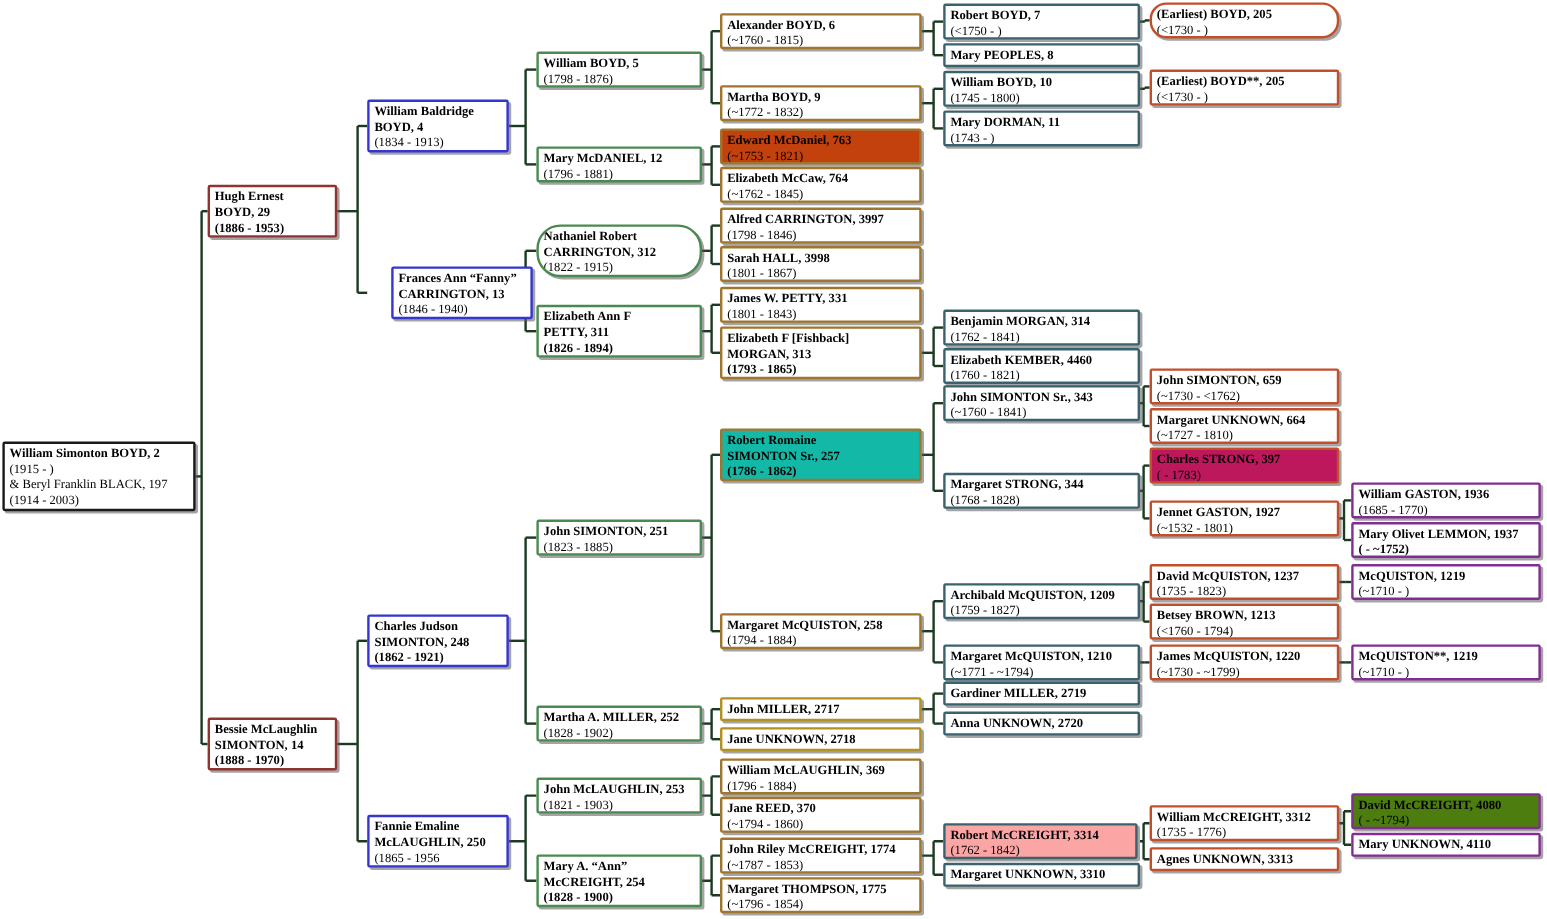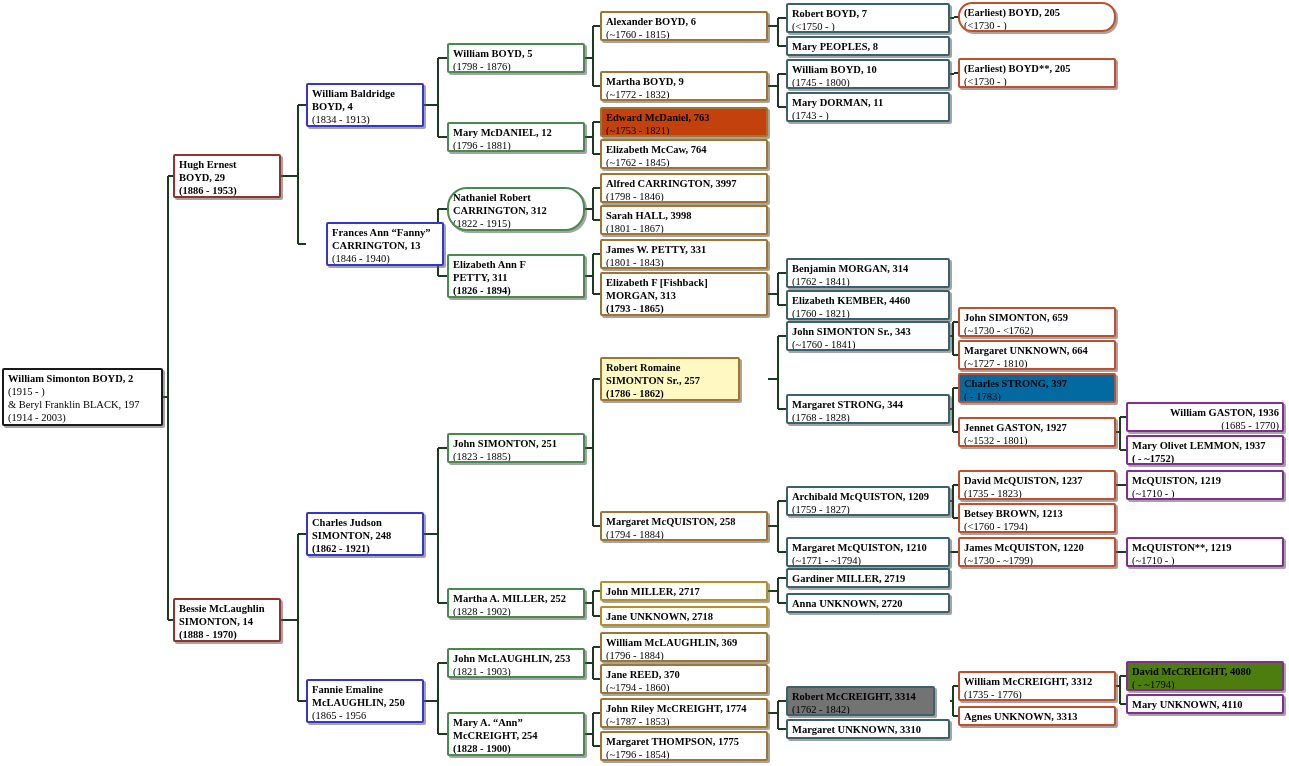--- a/index.html
+++ b/index.html
@@ -246,21 +246,21 @@
       </div>
       <div class="pbox" style="left: 600px; top: 239px; width: 168px; height: 30px; border-color: rgb(160, 118, 46); background: rgb(255, 255, 255); color: rgb(0, 0, 0);">
         <span class="pline bold">James W. PETTY, 331</span>
         <span class="pline">(1801 - 1843)</span>
       </div>
       <div class="pbox" style="left: 600px; top: 272px; width: 168px; height: 44px; border-color: rgb(160, 118, 46); background: rgb(255, 255, 255); color: rgb(0, 0, 0);">
         <span class="pline bold">Elizabeth F [Fishback]</span>
         <span class="pline bold">MORGAN, 313</span>
         <span class="pline bold">(1793 - 1865)</span>
       </div>
-      <div class="pbox" style="left: 600px; top: 357px; width: 140px; height: 44px; border-color: rgb(160, 118, 46); background: #fef9c3; color: rgb(0, 0, 0);">
+      <div class="pbox" style="left: 600px; top: 357px; width: 168px; height: 44px; border-color: rgb(160, 118, 46); background: #14b8a6; color: rgb(0, 0, 0);">
         <span class="pline bold">Robert Romaine</span>
         <span class="pline bold">SIMONTON Sr., 257</span>
         <span class="pline bold">(1786 - 1862)</span>
       </div>
       <div class="pbox" style="left: 600px; top: 511px; width: 168px; height: 30px; border-color: rgb(160, 118, 46); background: rgb(255, 255, 255); color: rgb(0, 0, 0);">
         <span class="pline bold">Margaret McQUISTON, 258</span>
         <span class="pline">(1794 - 1884)</span>
       </div>
       <div class="pbox" style="left: 600px; top: 581px; width: 168px; height: 20px; border-color: rgb(179, 144, 32); background: rgb(255, 255, 255); color: rgb(0, 0, 0);">
         <span class="pline bold">John MILLER, 2717</span>
@@ -322,21 +322,21 @@
       <div class="pbox" style="left: 786px; top: 537px; width: 164px; height: 30px; border-color: rgb(58, 98, 108); background: rgb(255, 255, 255); color: rgb(0, 0, 0);">
         <span class="pline bold">Margaret McQUISTON, 1210</span>
         <span class="pline">(~1771 - ~1794)</span>
       </div>
       <div class="pbox" style="left: 786px; top: 568px; width: 164px; height: 20px; border-color: rgb(58, 98, 108); background: rgb(255, 255, 255); color: rgb(0, 0, 0);">
         <span class="pline bold">Gardiner MILLER, 2719</span>
       </div>
       <div class="pbox" style="left: 786px; top: 593px; width: 164px; height: 20px; border-color: rgb(58, 98, 108); background: rgb(255, 255, 255); color: rgb(0, 0, 0);">
         <span class="pline bold">Anna UNKNOWN, 2720</span>
       </div>
-      <div class="pbox" style="left: 786px; top: 686px; width: 149px; height: 30px; border-color: rgb(58, 98, 108); background: #737373; color: rgb(0, 0, 0);">
+      <div class="pbox" style="left: 786px; top: 686px; width: 162px; height: 30px; border-color: rgb(58, 98, 108); background: #fca5a5; color: rgb(0, 0, 0);">
         <span class="pline bold">Robert McCREIGHT, 3314</span>
         <span class="pline">(1762 - 1842)</span>
       </div>
       <div class="pbox" style="left: 786px; top: 719px; width: 164px; height: 20px; border-color: rgb(58, 98, 108); background: rgb(255, 255, 255); color: rgb(0, 0, 0);">
         <span class="pline bold">Margaret UNKNOWN, 3310</span>
       </div>
       <div class="pbox" style="left: 958px; top: 2px; width: 158px; height: 30px; border-color: rgb(194, 79, 44); background: rgb(255, 255, 255); color: rgb(0, 0, 0); border-radius: 14px;">
         <span class="pline bold">(Earliest) BOYD, 205</span>
         <span class="pline">(&lt;1730 - )</span>
       </div>
@@ -345,21 +345,21 @@
         <span class="pline">(&lt;1730 - )</span>
       </div>
       <div class="pbox" style="left: 958px; top: 307px; width: 158px; height: 30px; border-color: rgb(194, 79, 44); background: rgb(255, 255, 255); color: rgb(0, 0, 0);">
         <span class="pline bold">John SIMONTON, 659</span>
         <span class="pline">(~1730 - &lt;1762)</span>
       </div>
       <div class="pbox" style="left: 958px; top: 340px; width: 158px; height: 30px; border-color: rgb(194, 79, 44); background: rgb(255, 255, 255); color: rgb(0, 0, 0);">
         <span class="pline bold">Margaret UNKNOWN, 664</span>
         <span class="pline">(~1727 - 1810)</span>
       </div>
-      <div class="pbox" style="left: 958px; top: 373px; width: 158px; height: 30px; border-color: rgb(194, 79, 44); background: #0369a1; color: rgb(0, 0, 0);">
+      <div class="pbox" style="left: 958px; top: 373px; width: 158px; height: 30px; border-color: rgb(194, 79, 44); background: #be185d; color: rgb(0, 0, 0);">
         <span class="pline bold">Charles STRONG, 397</span>
         <span class="pline">( - 1783)</span>
       </div>
       <div class="pbox" style="left: 958px; top: 417px; width: 158px; height: 30px; border-color: rgb(194, 79, 44); background: rgb(255, 255, 255); color: rgb(0, 0, 0);">
         <span class="pline bold">Jennet GASTON, 1927</span>
         <span class="pline">(~1532 - 1801)</span>
       </div>
       <div class="pbox" style="left: 958px; top: 470px; width: 158px; height: 30px; border-color: rgb(194, 79, 44); background: rgb(255, 255, 255); color: rgb(0, 0, 0);">
         <span class="pline bold">David McQUISTON, 1237</span>
         <span class="pline">(1735 - 1823)</span>
@@ -372,21 +372,21 @@
         <span class="pline bold">James McQUISTON, 1220</span>
         <span class="pline">(~1730 - ~1799)</span>
       </div>
       <div class="pbox" style="left: 958px; top: 671px; width: 158px; height: 30px; border-color: rgb(194, 79, 44); background: rgb(255, 255, 255); color: rgb(0, 0, 0);">
         <span class="pline bold">William McCREIGHT, 3312</span>
         <span class="pline">(1735 - 1776)</span>
       </div>
       <div class="pbox" style="left: 958px; top: 706px; width: 158px; height: 20px; border-color: rgb(194, 79, 44); background: rgb(255, 255, 255); color: rgb(0, 0, 0);">
         <span class="pline bold">Agnes UNKNOWN, 3313</span>
       </div>
-      <div class="pbox" style="left: 1126px; top: 402px; width: 158px; height: 30px; border-color: rgb(130, 45, 146); background: rgb(255, 255, 255); color: rgb(0, 0, 0); text-align: right;">
+      <div class="pbox" style="left: 1126px; top: 402px; width: 158px; height: 30px; border-color: rgb(130, 45, 146); background: rgb(255, 255, 255); color: rgb(0, 0, 0);">
         <span class="pline bold">William GASTON, 1936</span>
         <span class="pline">(1685 - 1770)</span>
       </div>
       <div class="pbox" style="left: 1126px; top: 435px; width: 158px; height: 30px; border-color: rgb(130, 45, 146); background: rgb(255, 255, 255); color: rgb(0, 0, 0);">
         <span class="pline bold">Mary Olivet LEMMON, 1937</span>
         <span class="pline bold">( - ~1752)</span>
       </div>
       <div class="pbox" style="left: 1126px; top: 470px; width: 158px; height: 30px; border-color: rgb(130, 45, 146); background: rgb(255, 255, 255); color: rgb(0, 0, 0);">
         <span class="pline bold">McQUISTON, 1219</span>
         <span class="pline">(~1710 - )</span>

